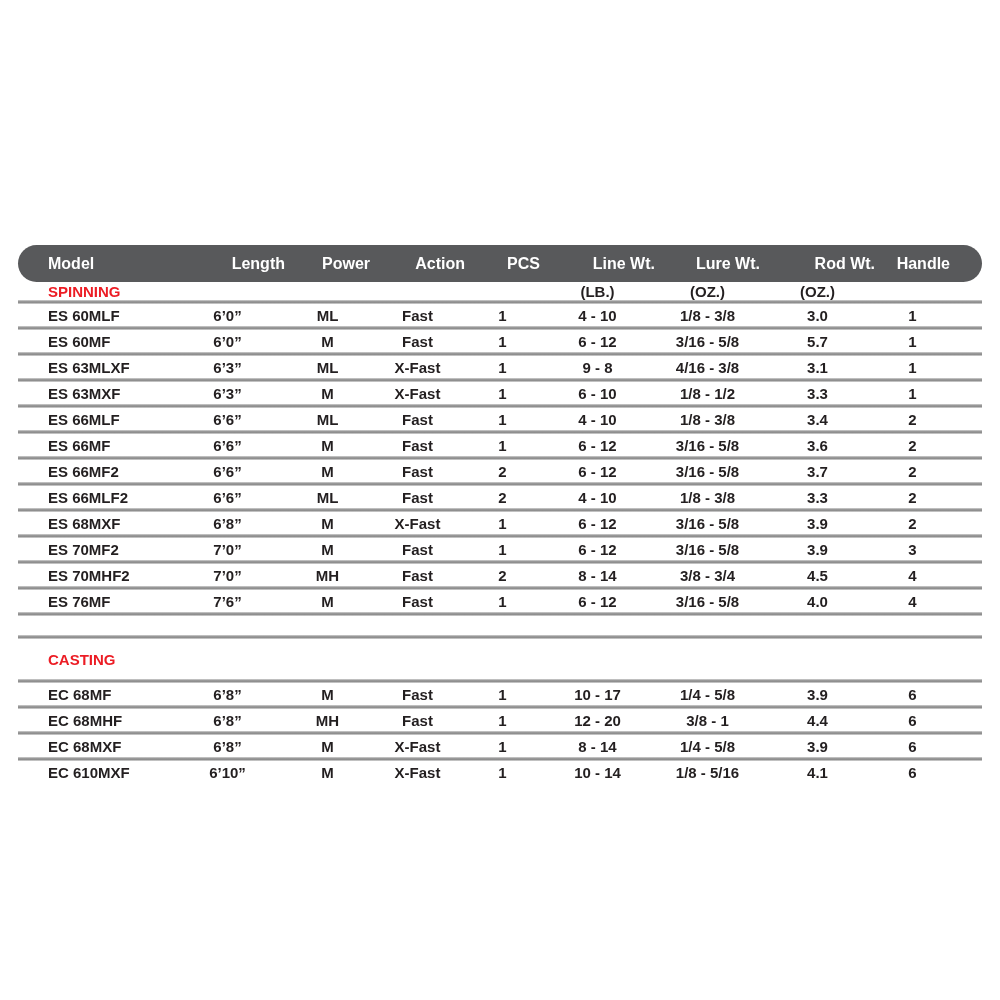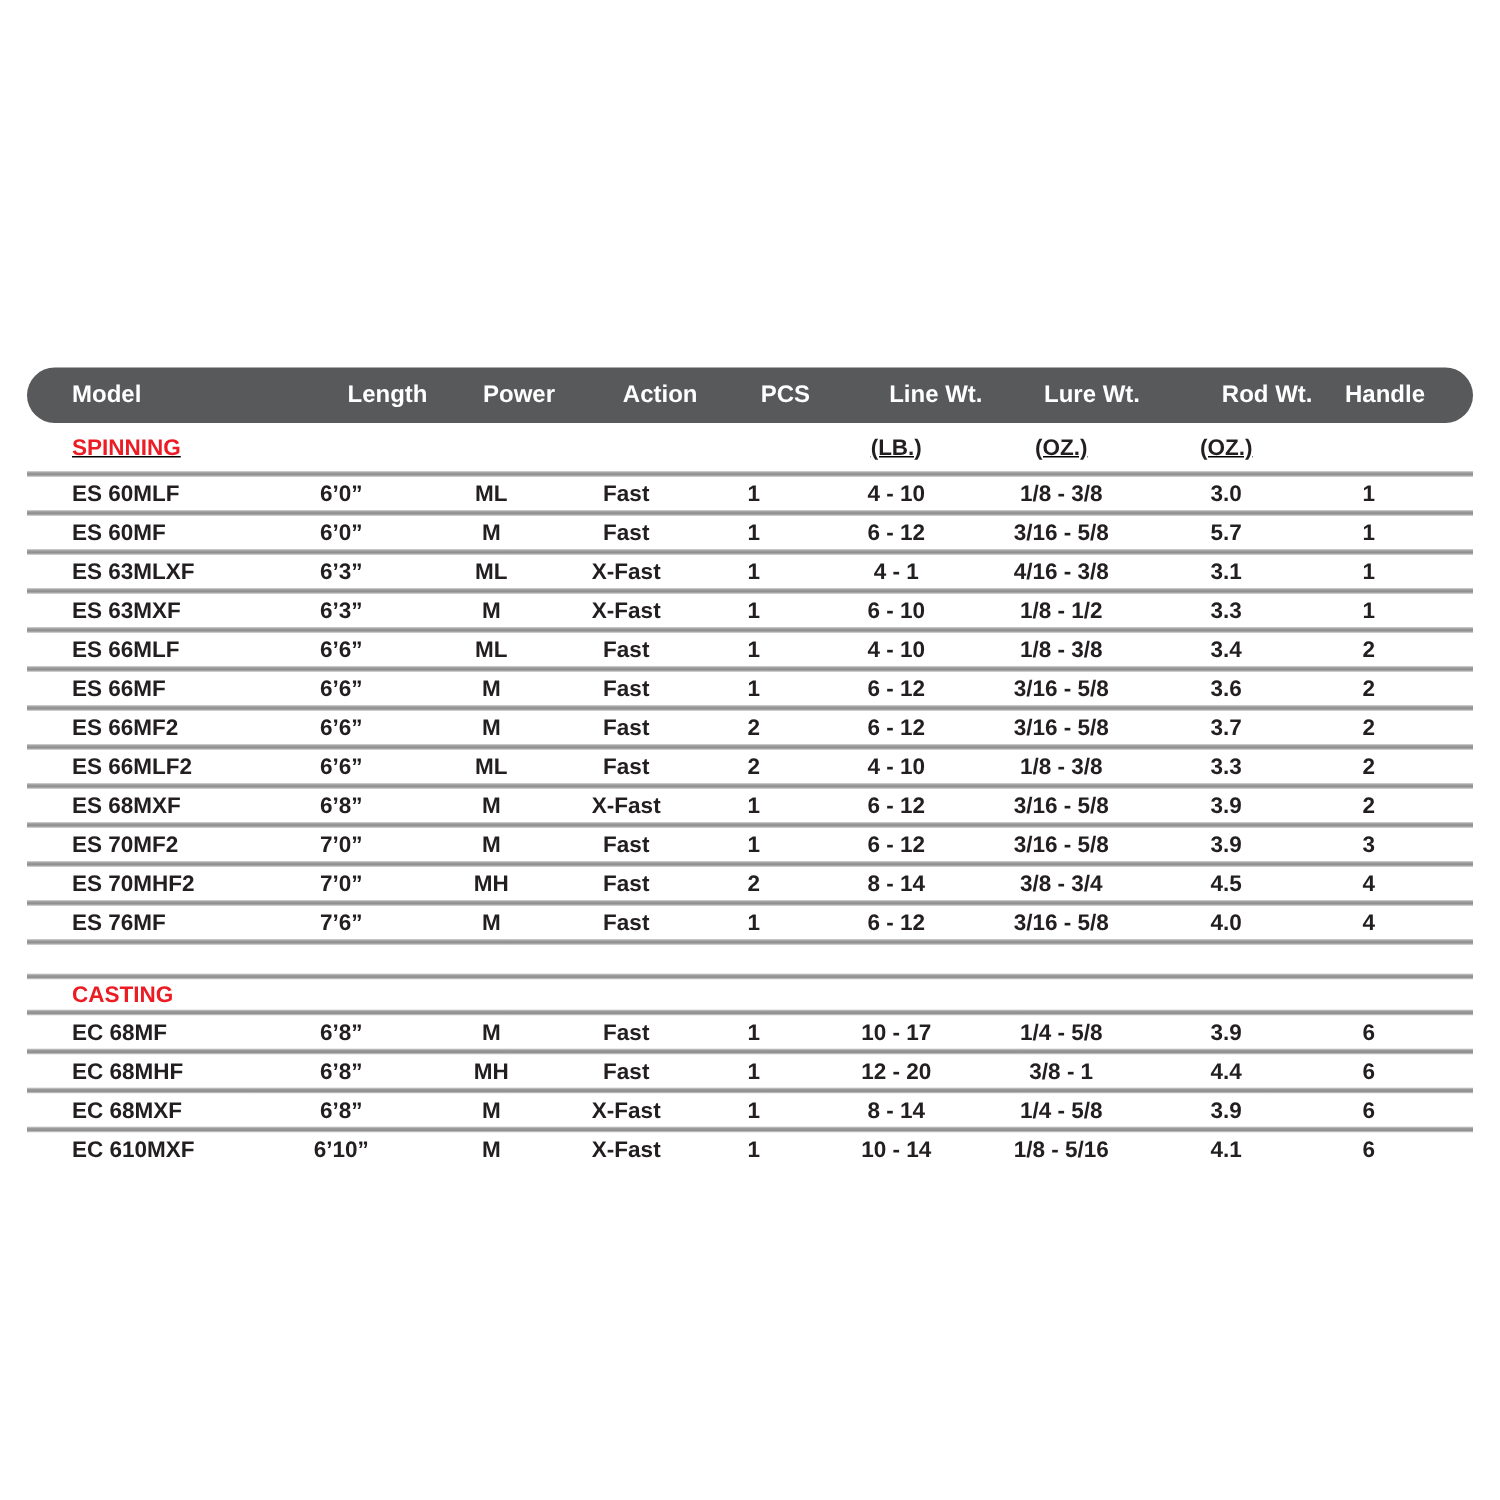--- a/index.html
+++ b/index.html
@@ -41,35 +41,35 @@
     white-space: nowrap;
     overflow: visible;
   }
   .cell.model {
     text-align: left;
     padding-left: 30px;
   }
   .cell.handle {
     padding-right: 32px;
   }
-  .subheader-row { height: 32px; text-decoration: underline; }
+  .subheader-row { height: 18px; }
   .units { font-size: 15px; }
   .u-line { grid-column: 6; }
   .u-lure { grid-column: 7; }
   .u-rod  { grid-column: 8; }
   .section-label {
     color: #EC1C24;
     font-size: 15px;
     font-weight: bold;
     text-align: left;
     padding-left: 30px;
     grid-column: 1 / span 3;
   }
   .data-row { height: 22px; }
-  .section-row { height: 20px; }
+  .section-row { height: 40px; }
   .spacer-row { height: 19px; }
   .sep {
     height: 4px;
     background: linear-gradient(to bottom, #d8d8d8 0%, #9b9b9b 30%, #8e8e8e 65%, #dedede 100%);
   }
 </style>
 </head>
 <body>
 
 <div class="spec-table">
@@ -119,21 +119,21 @@
     <div class="cell handle">1</div>
   </div>
   <div class="sep"></div>
 
   <div class="grid-row data-row">
     <div class="cell model">ES 63MLXF</div>
     <div class="cell">6’3”</div>
     <div class="cell">ML</div>
     <div class="cell">X-Fast</div>
     <div class="cell">1</div>
-    <div class="cell">4 - 1</div>
+    <div class="cell">9 - 8</div>
     <div class="cell">4/16 - 3/8</div>
     <div class="cell">3.1</div>
     <div class="cell handle">1</div>
   </div>
   <div class="sep"></div>
 
   <div class="grid-row data-row">
     <div class="cell model">ES 63MXF</div>
     <div class="cell">6’3”</div>
     <div class="cell">M</div>

